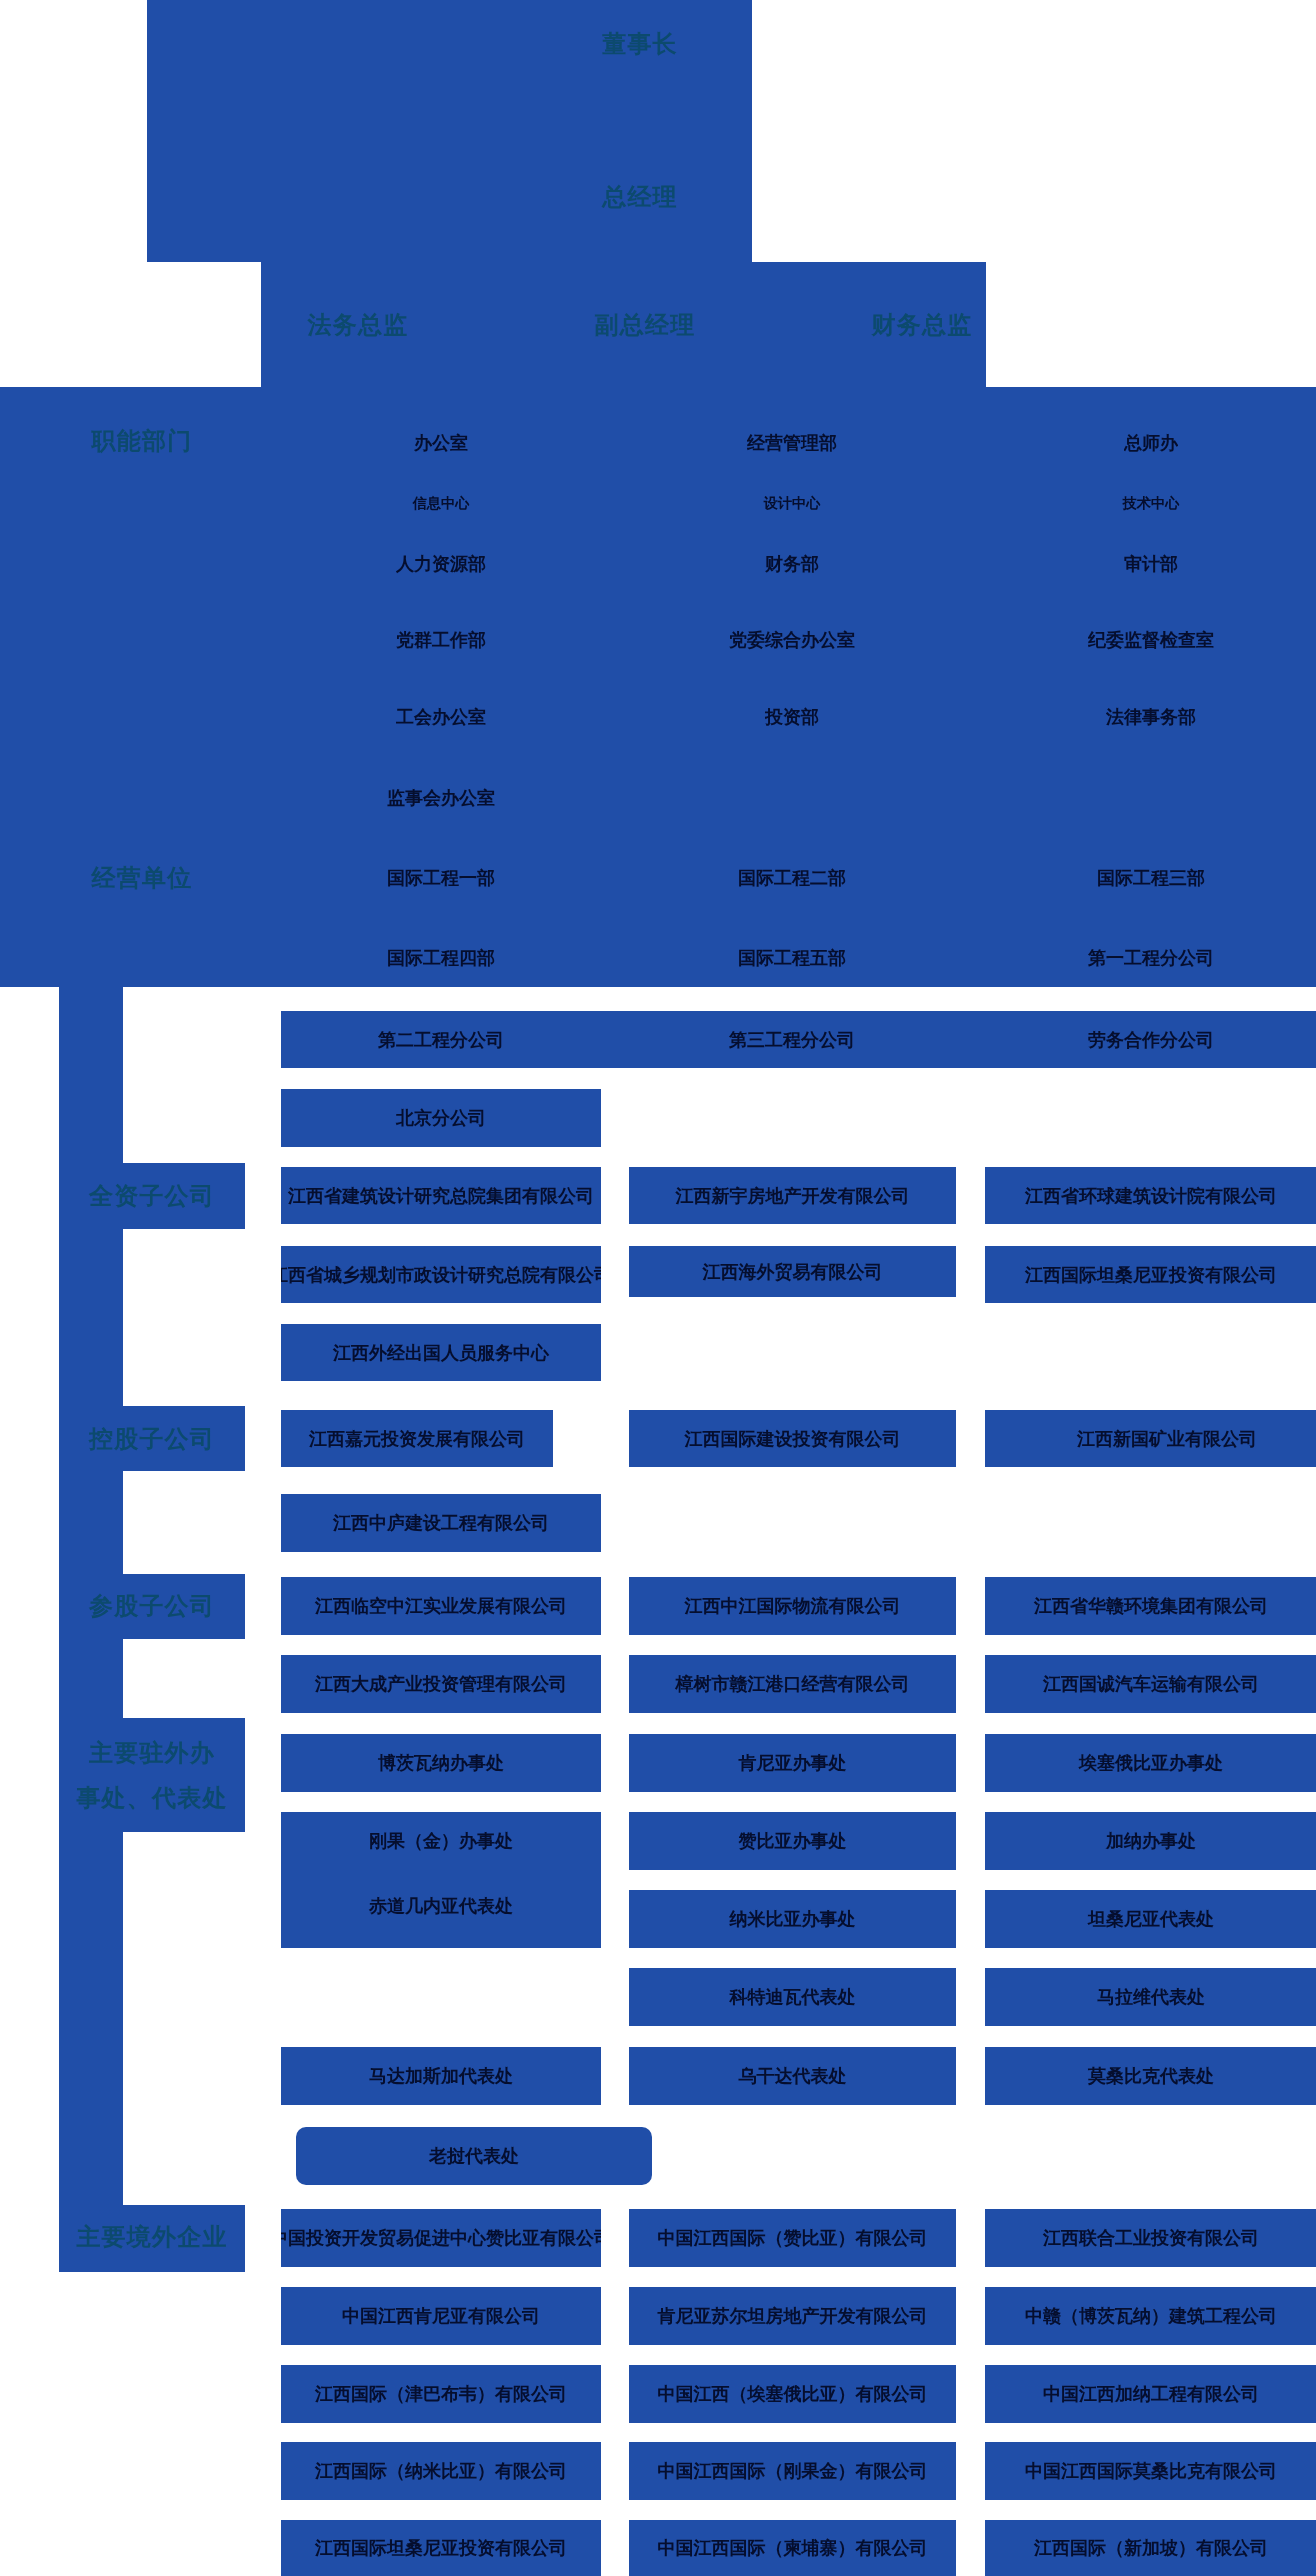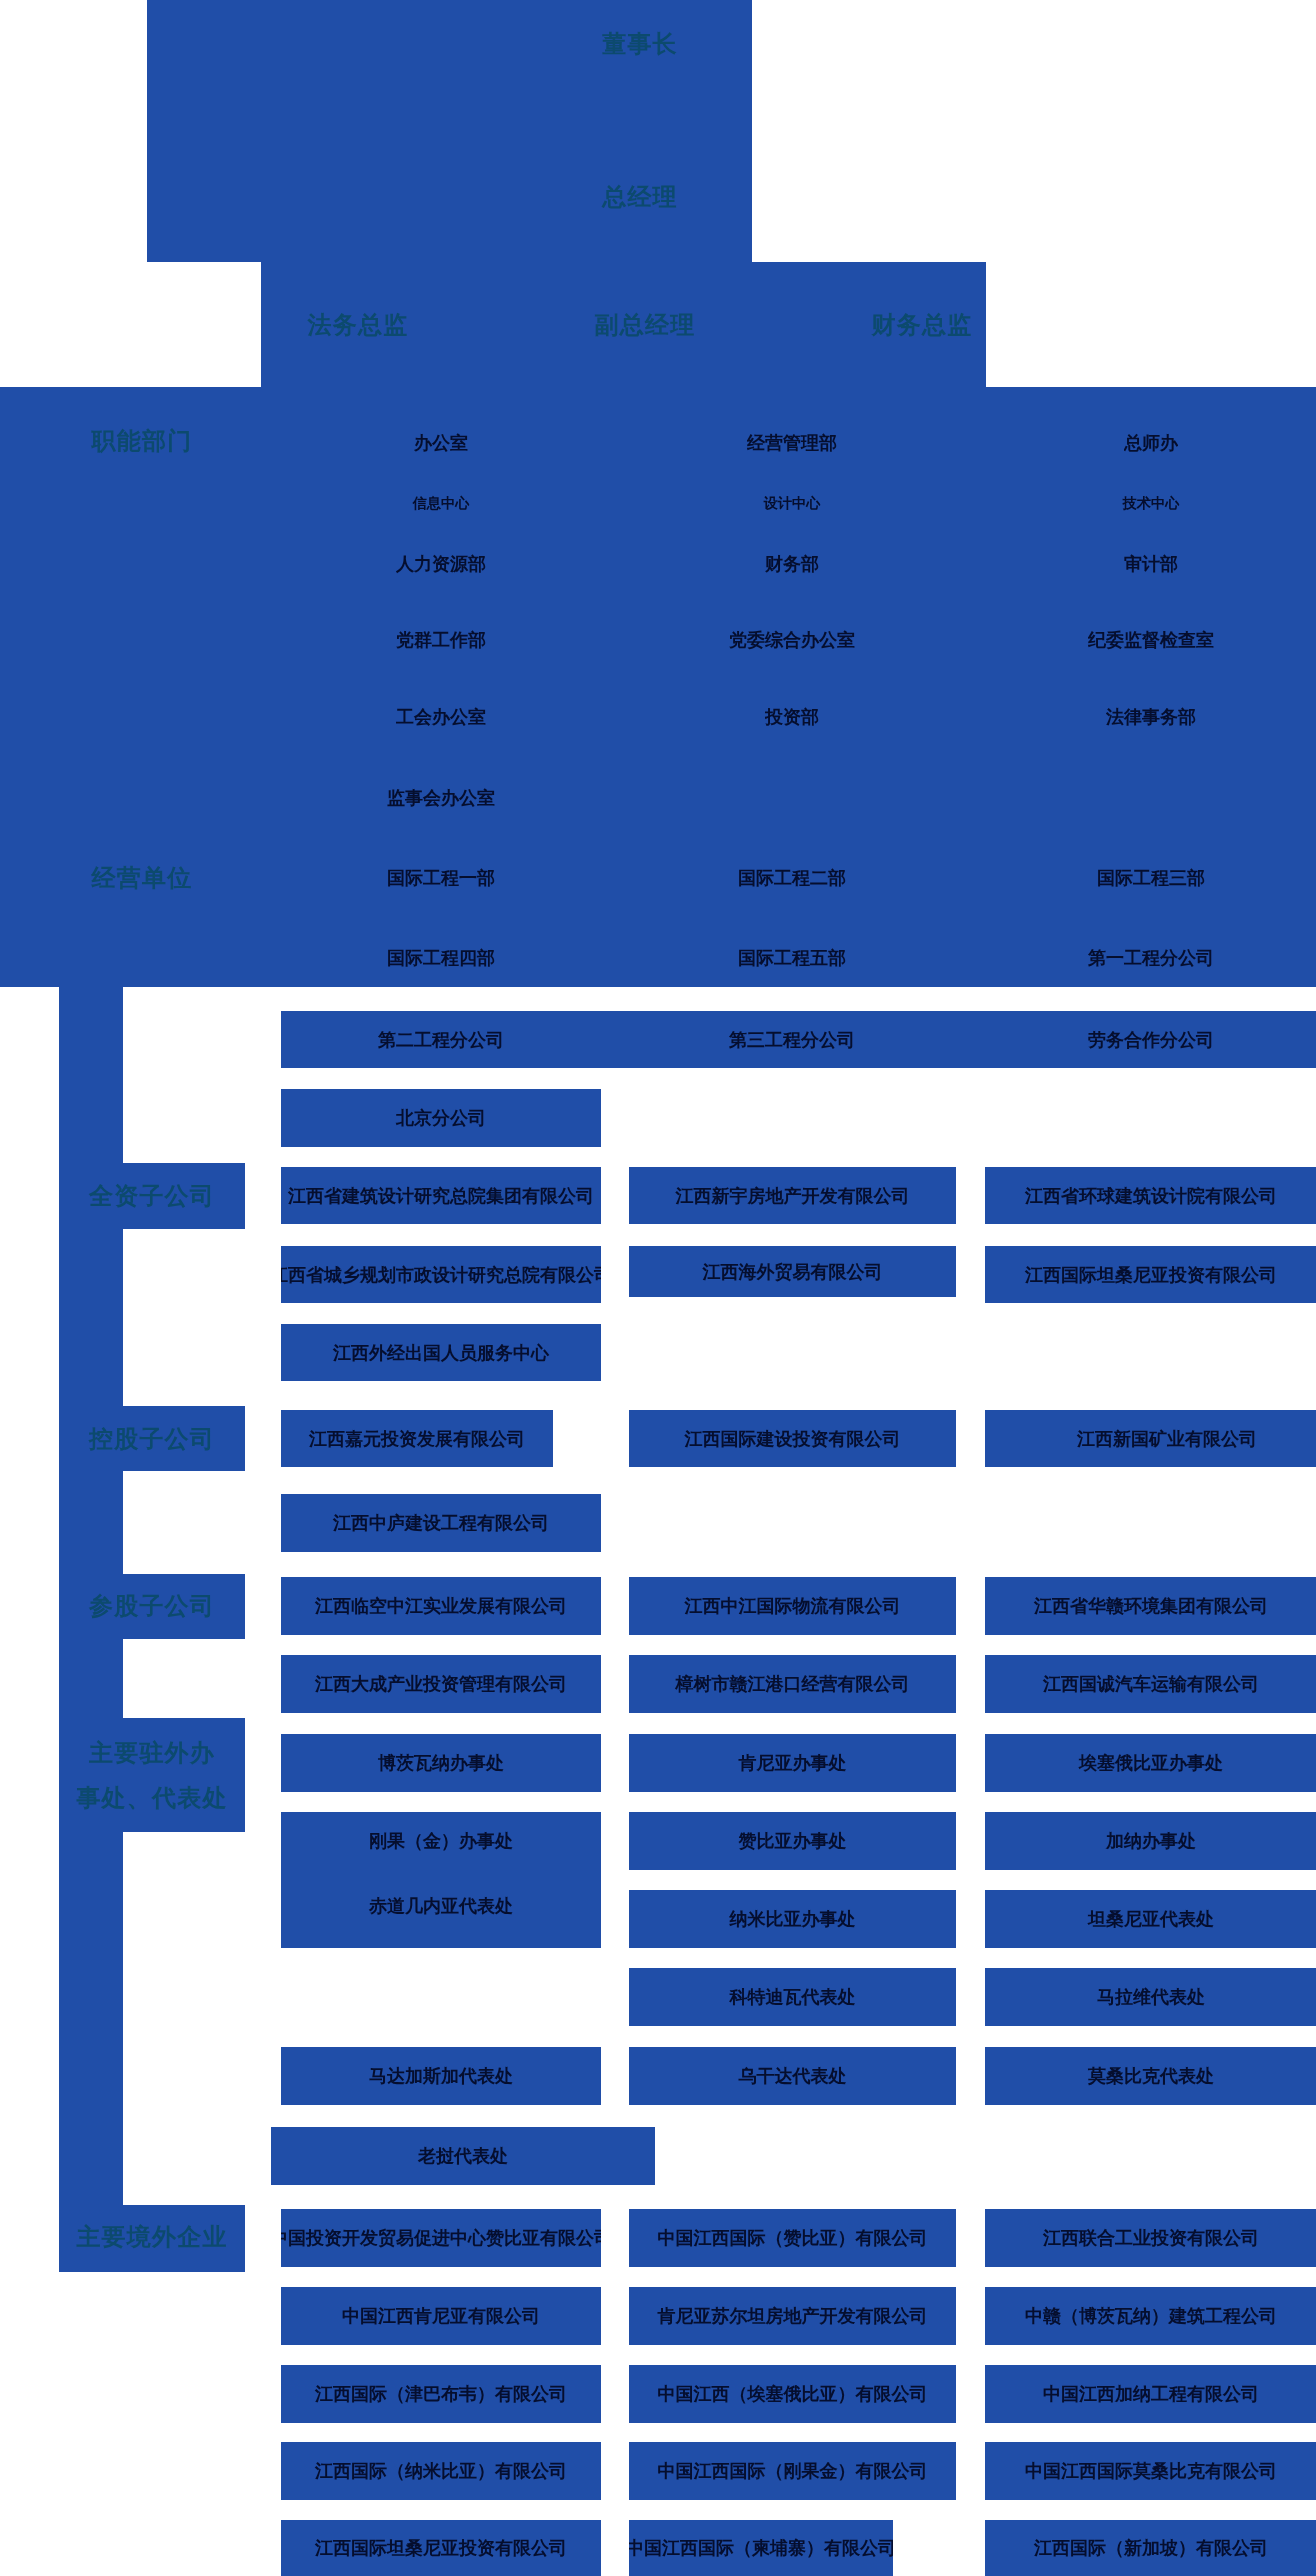--- a/index.html
+++ b/index.html
@@ -158,21 +158,21 @@
       </div>
       <div class="node" style="left: 281px; top: 2047px; width: 320px; height: 58px;">
         <span>马达加斯加代表处</span>
       </div>
       <div class="node" style="left: 629px; top: 2047px; width: 327px; height: 58px;">
         <span>乌干达代表处</span>
       </div>
       <div class="node" style="left: 985px; top: 2047px; width: 332px; height: 58px;">
         <span>莫桑比克代表处</span>
       </div>
-      <div class="node" style="left: 271px; top: 2127px; width: 384px; height: 58px;">
+      <div class="node" style="left: 296px; top: 2127px; width: 356px; height: 58px; border-radius: 10px;">
         <span>老挝代表处</span>
       </div>
       <div class="node" style="left: 281px; top: 2209px; width: 320px; height: 58px;">
         <span>中国投资开发贸易促进中心赞比亚有限公司</span>
       </div>
       <div class="node" style="left: 629px; top: 2209px; width: 327px; height: 58px;">
         <span>中国江西国际（赞比亚）有限公司</span>
       </div>
       <div class="node" style="left: 985px; top: 2209px; width: 332px; height: 58px;">
         <span>江西联合工业投资有限公司</span>
@@ -200,21 +200,21 @@
       </div>
       <div class="node" style="left: 629px; top: 2442px; width: 327px; height: 58px;">
         <span>中国江西国际（刚果金）有限公司</span>
       </div>
       <div class="node" style="left: 985px; top: 2442px; width: 332px; height: 58px;">
         <span>中国江西国际莫桑比克有限公司</span>
       </div>
       <div class="node" style="left: 281px; top: 2520px; width: 320px; height: 56px;">
         <span>江西国际坦桑尼亚投资有限公司</span>
       </div>
-      <div class="node" style="left: 629px; top: 2520px; width: 264px; height: 56px;">
+      <div class="node" style="left: 629px; top: 2520px; width: 327px; height: 56px;">
         <span>中国江西国际（柬埔寨）有限公司</span>
       </div>
       <div class="node" style="left: 985px; top: 2520px; width: 332px; height: 56px;">
         <span>江西国际（新加坡）有限公司</span>
       </div>
       <div class="celltext" style="left: 441px; top: 443px; max-width: 320px;">办公室</div>
       <div class="celltext" style="left: 792px; top: 443px; max-width: 327px;">经营管理部</div>
       <div class="celltext" style="left: 1151px; top: 443px; max-width: 332px;">总师办</div>
       <div class="celltext small" style="left: 441px; top: 503px; max-width: 320px;">信息中心</div>
       <div class="celltext small" style="left: 792px; top: 503px; max-width: 327px;">设计中心</div>

